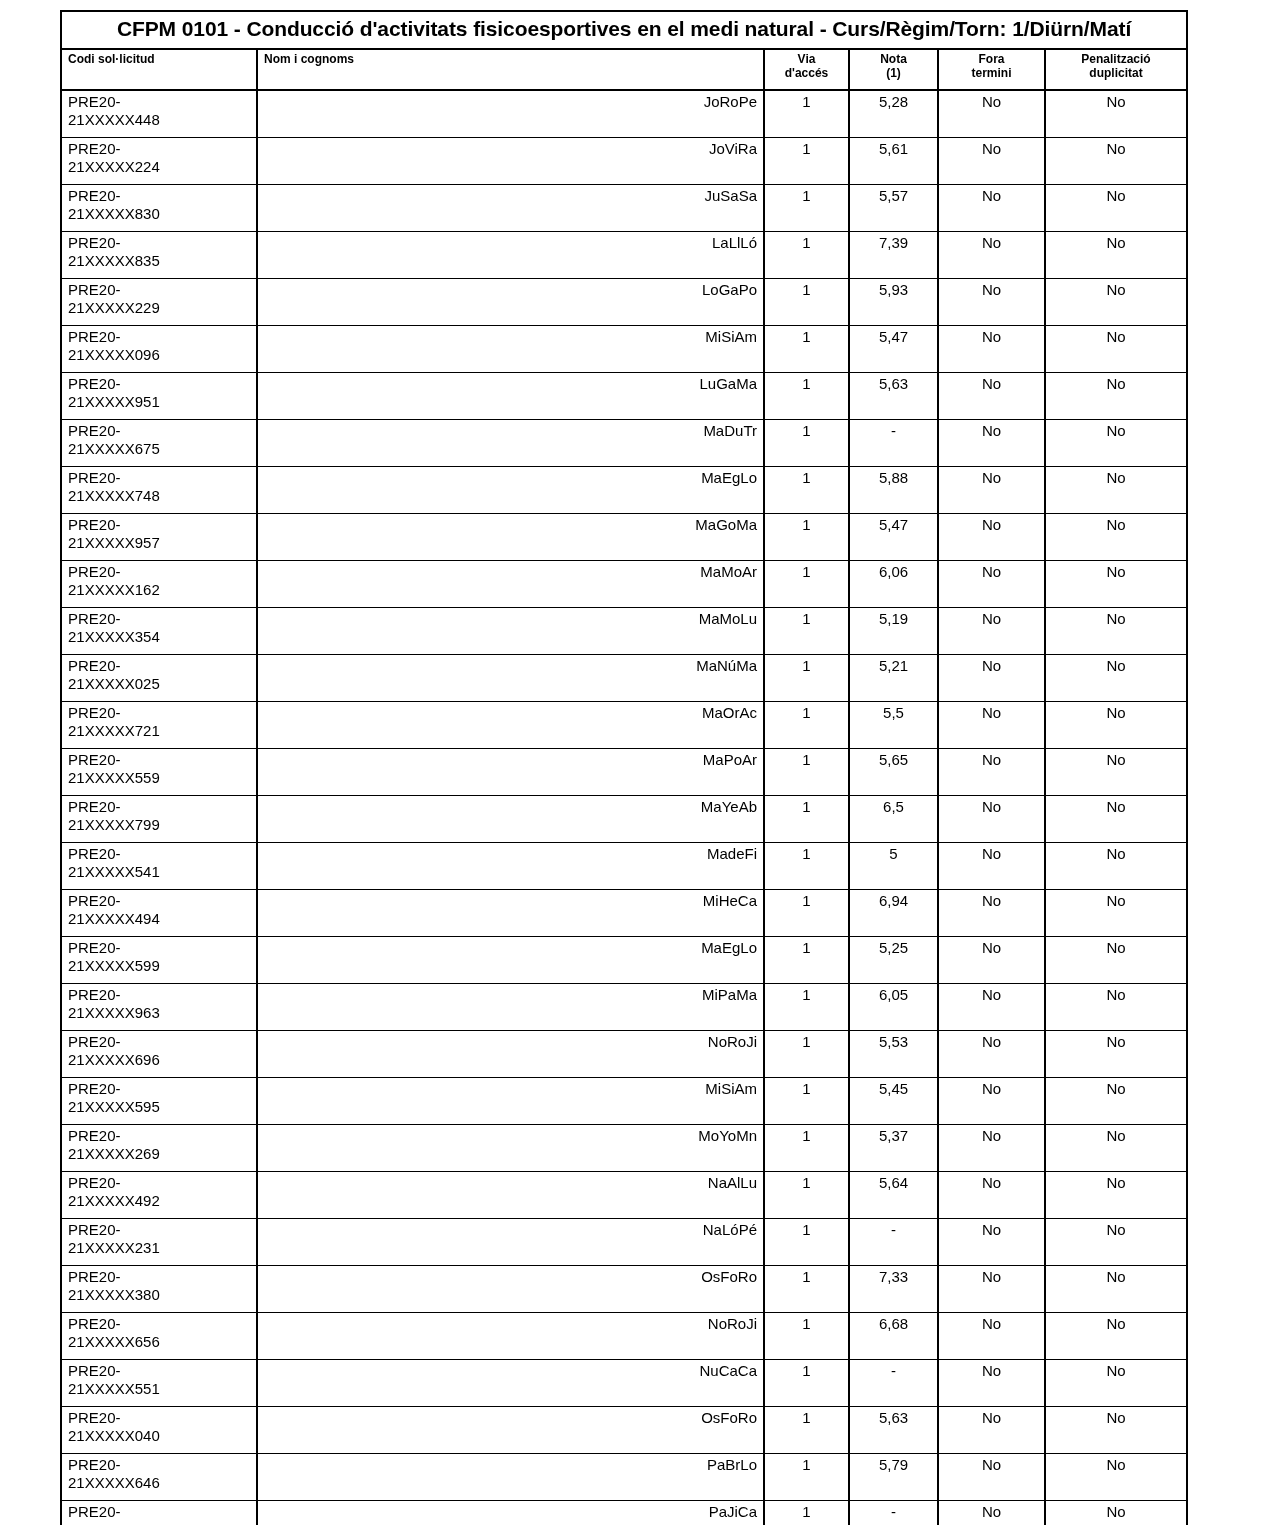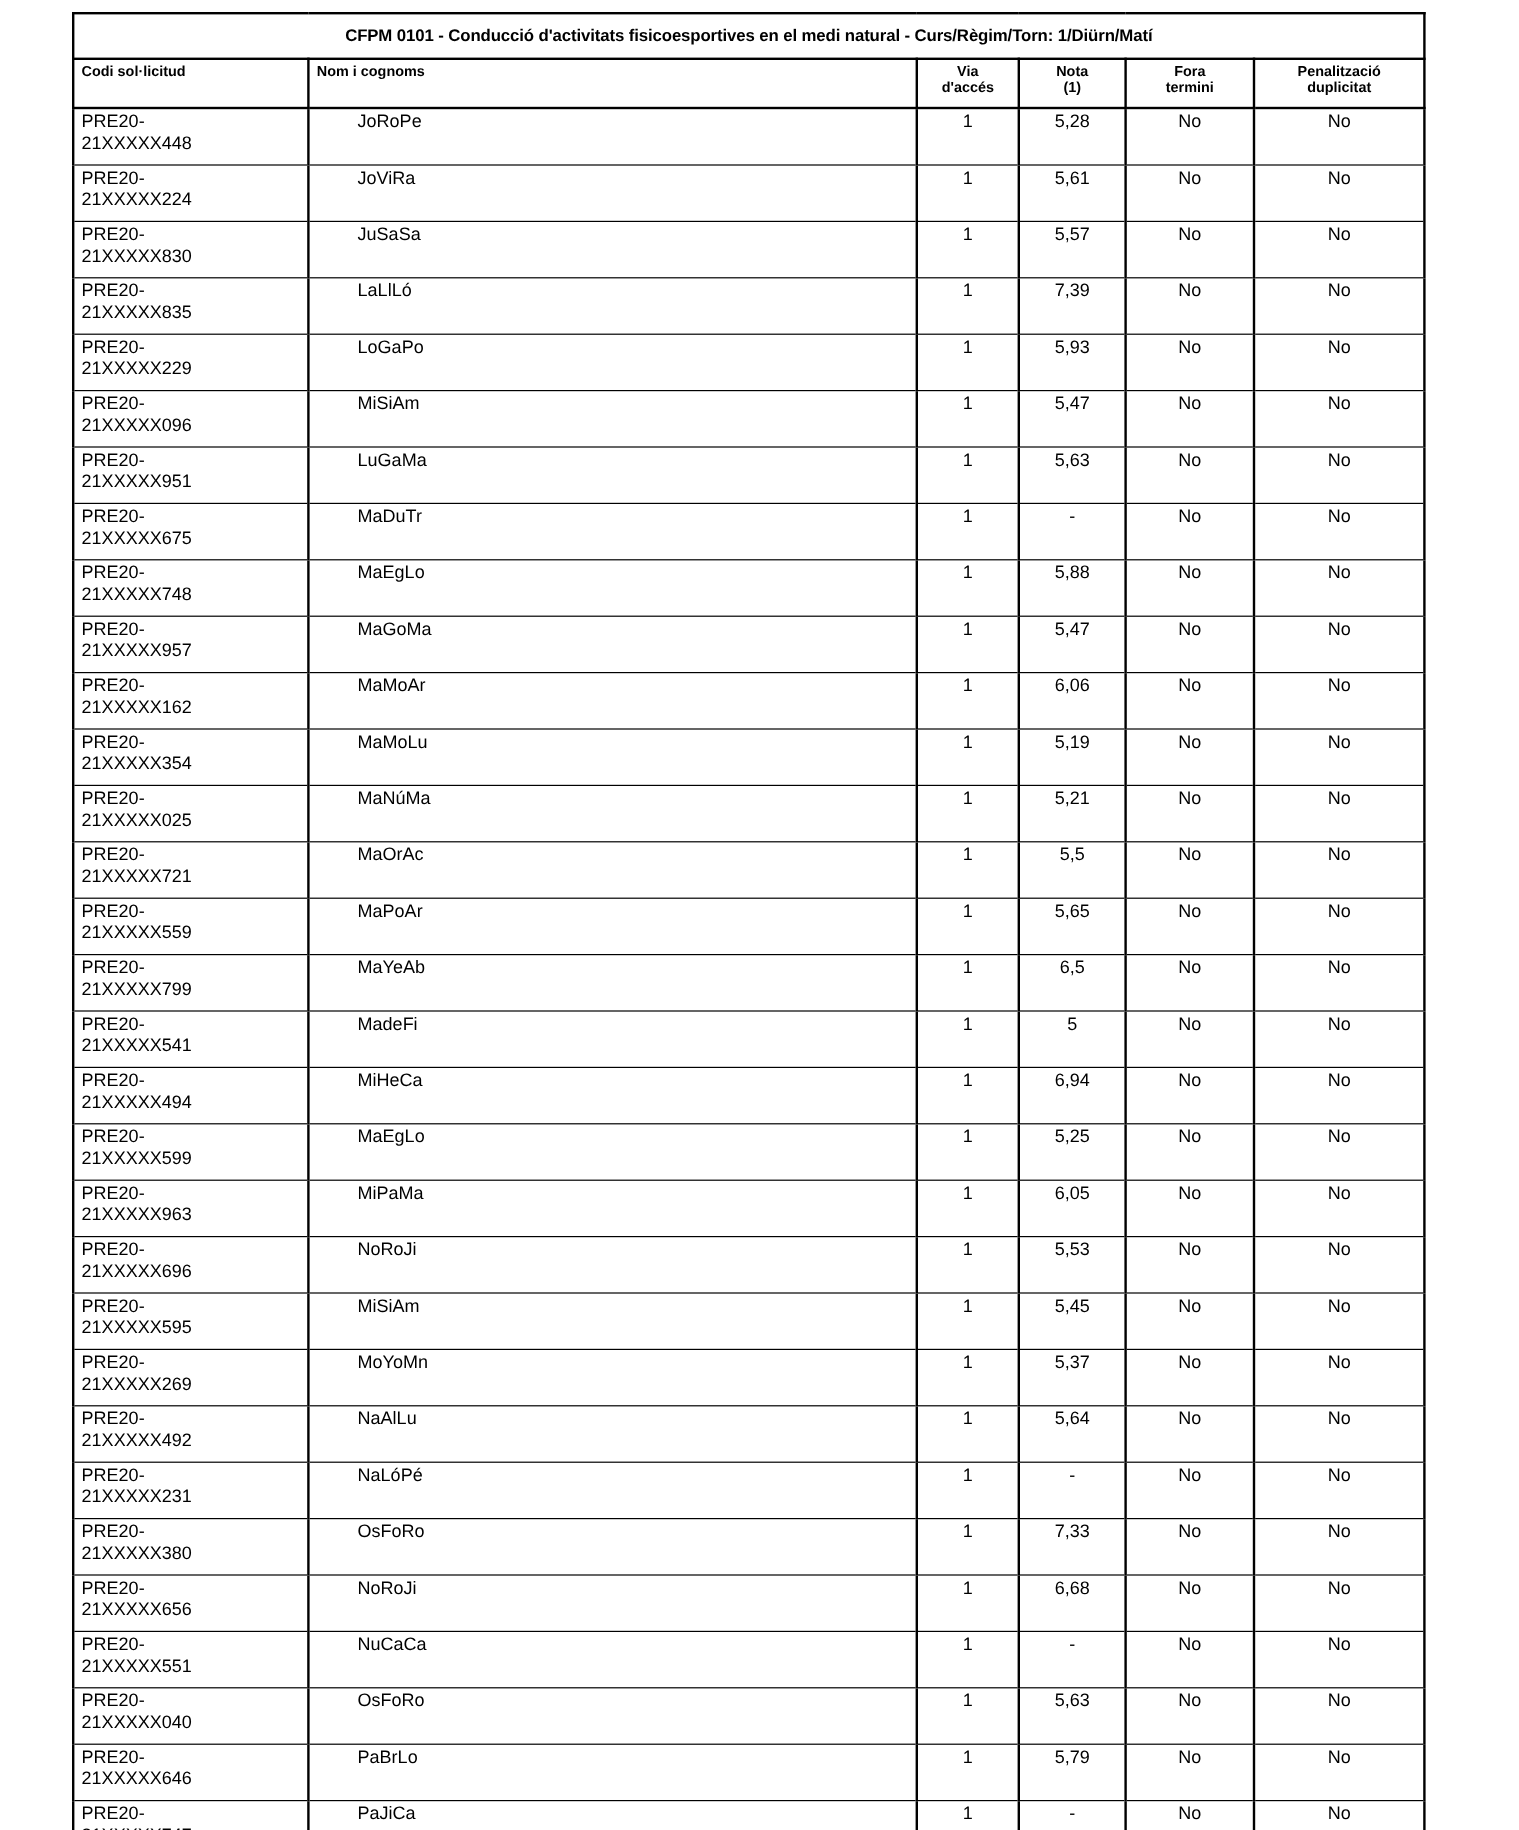--- a/index.html
+++ b/index.html
@@ -39,21 +39,21 @@
     vertical-align: top;
     background: #ffffff;
   }
 
   
   .title-row td {
     border: 2px solid #000000;
     height: 30px;
     text-align: center;
     vertical-align: middle;
-    font-size: 14px;
+    font-size: 21px;
     font-weight: bold;
     letter-spacing: -0.1px;
     white-space: nowrap;
     padding: 2px 4px 4px 4px;
   }
 
   
   .head-row th {
     border: 2px solid #000000;
     height: 36px;
@@ -80,21 +80,21 @@
     border-left: 2px solid #000000;
     border-right: 2px solid #000000;
     border-top: 1px solid #000000;
     border-bottom: 1px solid #000000;
   }
   .data-row td.code {
     text-align: left;
     white-space: pre-line;
   }
   .data-row td.name {
-    text-align: left;
+    text-align: right;
     padding-left: 40px;
   }
   .data-row td.num {
     text-align: center;
   }
 
   
   col.c-code { width: 196px; }
   col.c-name { width: 507px; }
   col.c-via  { width: 85px; }

